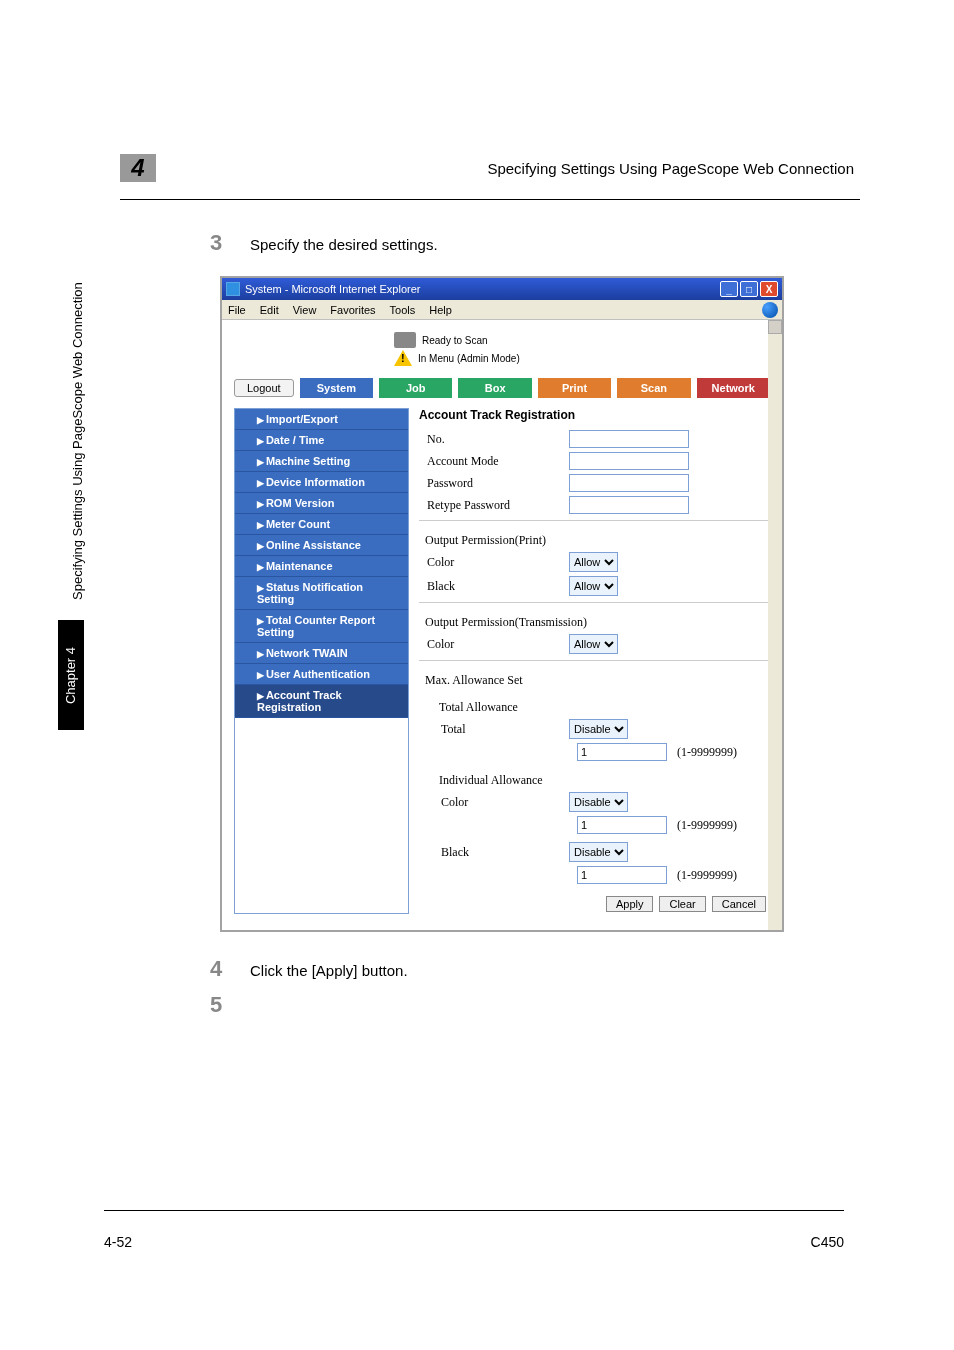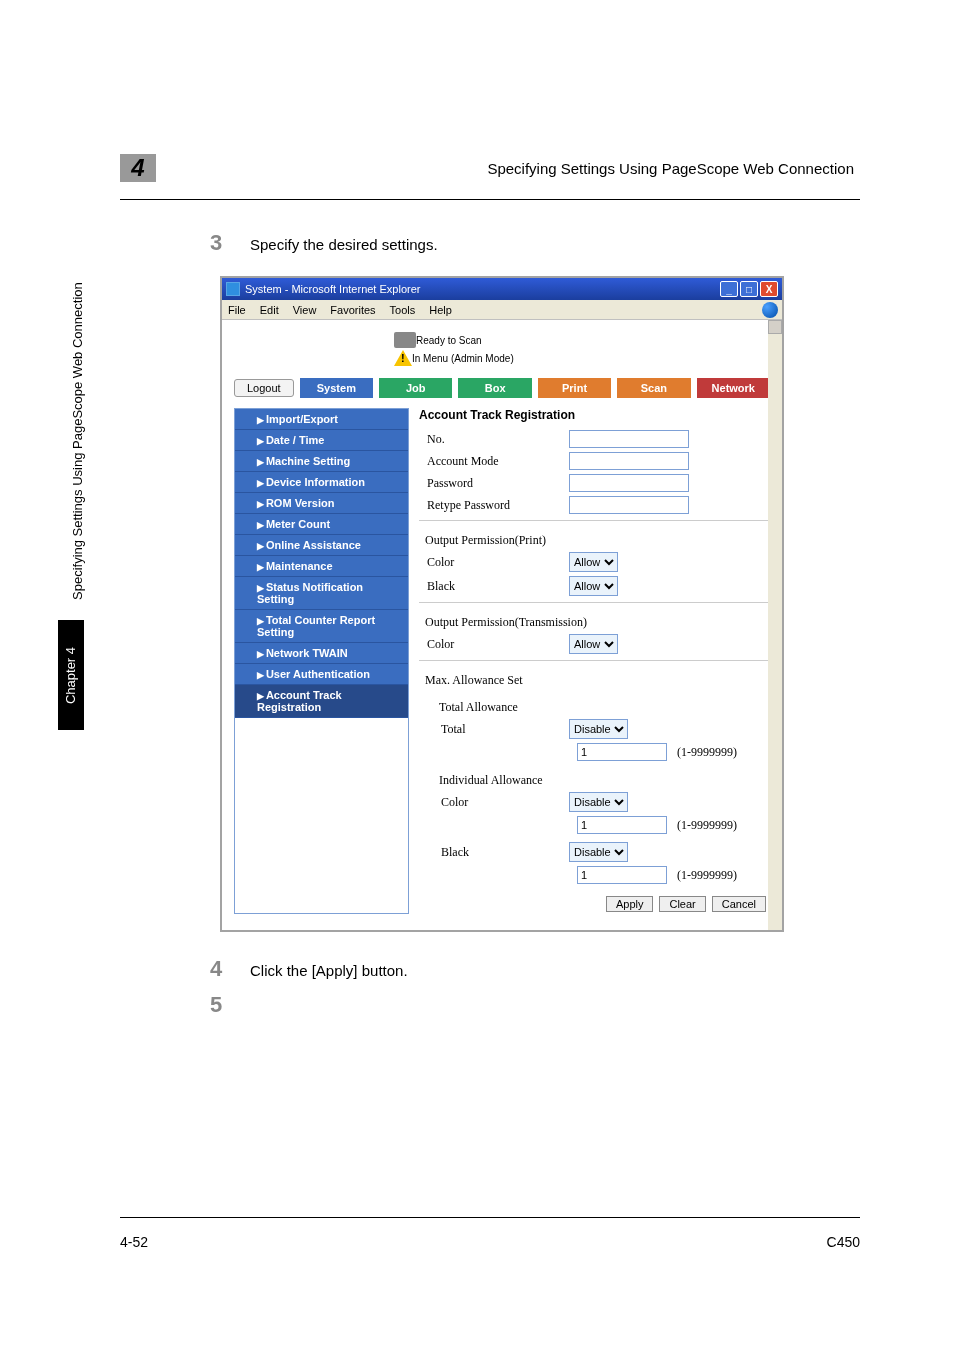--- a/index.html
+++ b/index.html
@@ -66,25 +66,25 @@
     position: absolute;
     left: 58px; top: 620px;
     width: 26px; height: 110px;
     background: #000;
     color: #fff;
     display: flex; align-items: center; justify-content: center;
   }
   .chapter-tab span { transform: rotate(-90deg); font-size: 13px; white-space: nowrap; }
   .footer {
     position: absolute;
-    left: 120px;
+    left: 104px;
     width: 740px;
     bottom: 100px;
     border-top: 1px solid #000;
-    padding-top: 16px;
+    padding-top: 23px;
     display: flex;
     justify-content: space-between;
     font-size: 14px;
   }
 
   
   .browser {
     margin: 20px 0 24px 100px;
     width: 564px;
     background: #fff;
@@ -135,21 +135,21 @@
 
   .content-panel {
     background: #fff;
     padding: 10px 12px 16px 12px;
     position: relative;
   }
   .status-area {
     margin-left: 160px;
     margin-bottom: 12px;
   }
-  .status-line { display: flex; align-items: center; margin: 2px 0; font-size: 10px; }
+  .status-line { display: flex; align-items: center; gap: 6px; margin: 2px 0; font-size: 10px; }
   .printer-icon {
     width: 22px; height: 16px; background: #888; border-radius: 2px;
   }
   .warn-icon {
     width: 0; height: 0;
     border-left: 9px solid transparent;
     border-right: 9px solid transparent;
     border-bottom: 16px solid #f8c400;
     position: relative;
   }

